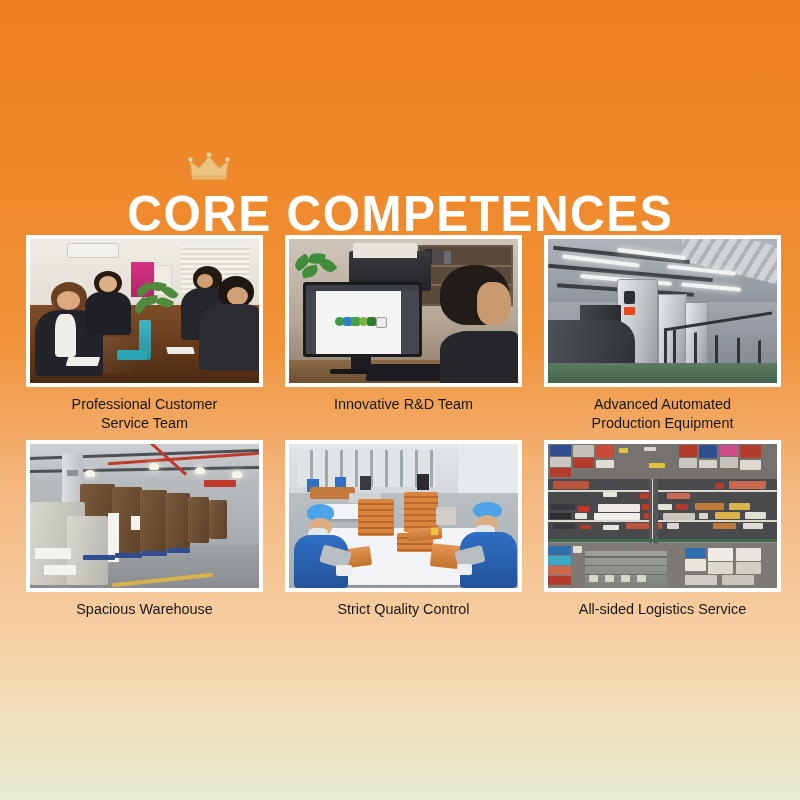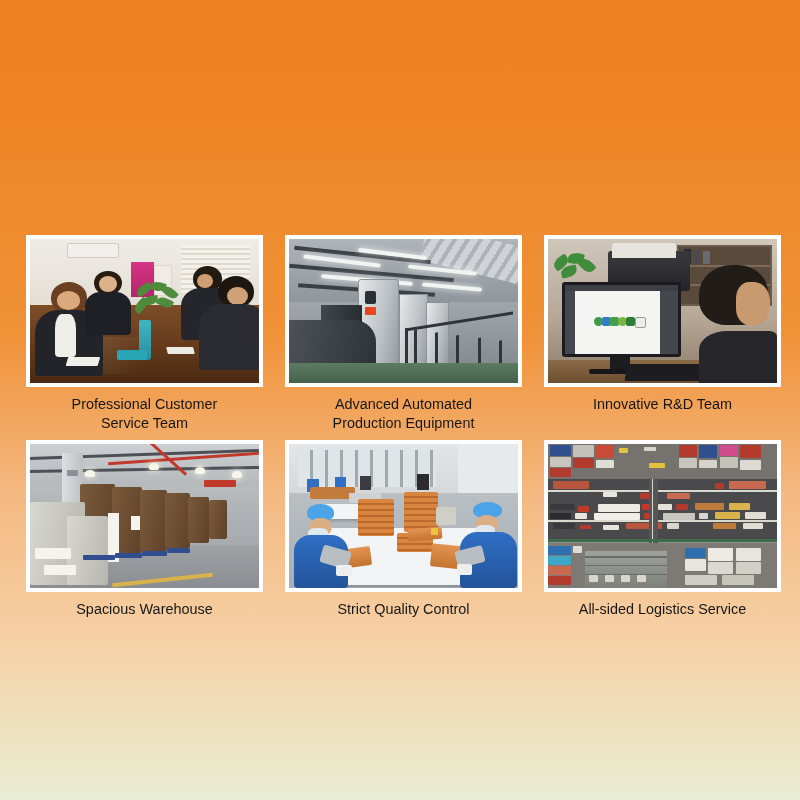--- a/index.html
+++ b/index.html
@@ -187,20 +187,30 @@
   .sc-log .truck { position:absolute; border-radius:1px; }
   .sc-log .grass { position:absolute; left:0; width:100%; background:#3f6b4a; height:3px; }
   .sc-log .bldg { position:absolute; background:linear-gradient(#9ea19c,#7d817c); }
   .sc-log .roofline { position:absolute; background:#6a6e69; height:1.5px; }
 </style>
 </head>
 <body>
 
 <div id="banner">
 
+  <div id="title-block">
+    <svg id="crown-icon" viewBox="0 0 42 30">
+      <path d="M4 26 L2 9 L11 16 L21 4 L31 16 L40 9 L38 26 Z" fill="#EEC483" stroke="#D9A85A" stroke-width="1.2" stroke-linejoin="round"></path>
+      <circle cx="2.5" cy="7.5" r="2.4" fill="#F3D3A0" stroke="#D9A85A" stroke-width="0.9"></circle>
+      <circle cx="21" cy="2.8" r="2.6" fill="#F3D3A0" stroke="#D9A85A" stroke-width="0.9"></circle>
+      <circle cx="39.5" cy="7.5" r="2.4" fill="#F3D3A0" stroke="#D9A85A" stroke-width="0.9"></circle>
+      <rect x="4" y="24" width="34" height="3.4" rx="1.4" fill="#E8B870" stroke="#D9A85A" stroke-width="0.8"></rect>
+    </svg>
+    <h1 id="page-title">CORE COMPETENCES</h1>
+  </div>
 
   <div id="cards-grid">
 
     <div class="card">
       <div class="photo-frame">
         <div class="photo sc-meet">
           <div class="wall"></div>
           <div class="ac"></div>
           <div class="blind"></div>
           <div class="poster"></div>
@@ -232,20 +242,66 @@
             <div class="leaf" style="left:0%;top:36%;transform:rotate(-46deg);"></div>
           </div>
           <div class="vase"></div>
           <div style="position:absolute;left:38%;bottom:16%;width:13%;height:7%;background:#29a5b4;border-radius:2px;"></div>
           <div style="position:absolute;left:16%;bottom:12%;width:14%;height:6%;background:#f1efe9;border-radius:1px;transform:skewX(-16deg);"></div>
           <div style="position:absolute;left:60%;bottom:20%;width:12%;height:5%;background:#eceae4;border-radius:1px;transform:skewX(14deg);"></div>
         </div>
       </div>
       <div class="caption">Professional Customer
 Service Team</div>
+    </div>
+
+    <div class="card">
+      <div class="photo-frame">
+        <div class="photo sc-rd">
+          <div class="shelf">
+            <div class="shelfline" style="top:32%;"></div>
+            <div class="shelfline" style="top:64%;"></div>
+            <div class="book" style="left:6%;height:26%;top:4%;"></div>
+            <div class="book" style="left:16%;height:24%;top:6%;background:#4a4a50;"></div>
+            <div class="book" style="left:26%;height:22%;top:8%;background:#6a6a72;"></div>
+            <div class="book" style="left:50%;height:24%;top:38%;"></div>
+            <div class="book" style="left:60%;height:22%;top:40%;background:#5c5c64;"></div>
+          </div>
+          <div class="printer"></div>
+          <div class="printertop"></div>
+          <div class="greenplant">
+            <div class="gl" style="left:0%;top:10%;transform:rotate(-34deg);"></div>
+            <div class="gl" style="left:34%;top:0%;transform:rotate(10deg);"></div>
+            <div class="gl" style="left:58%;top:22%;transform:rotate(46deg);"></div>
+            <div class="gl" style="left:18%;top:40%;transform:rotate(-12deg);"></div>
+          </div>
+          <div class="desk"></div>
+          <div class="monitor">
+            <div class="screen">
+              <div class="appbar"></div>
+              <div class="tools"></div>
+              <div class="rpanel"></div>
+              <div class="canvas"></div>
+              <div class="ic" style="left:26%;background:#3f9a4a;border-radius:50%;"></div>
+              <div class="ic" style="left:33%;background:#2f7fc4;"></div>
+              <div class="ic" style="left:40%;background:#43a047;"></div>
+              <div class="ic" style="left:47%;background:#7cb342;border-radius:50%;"></div>
+              <div class="ic" style="left:54%;background:#2e7d32;"></div>
+              <div class="ic" style="left:62%;background:#ededea;border:1px solid #9a9a96;"></div>
+            </div>
+          </div>
+          <div class="stand"></div>
+          <div class="base"></div>
+          <div class="kbd"></div>
+          <div class="manhead"></div>
+          <div class="manface"></div>
+          <div class="manbody"></div>
+        </div>
+      </div>
+      <div class="caption">Innovative R&amp;D Team</div>
     </div>
 
     <div class="card">
       <div class="photo-frame">
         <div class="photo sc-press">
           <div class="ceil"></div>
           <div class="duct"></div>
           <div class="beam" style="left:2%;top:10%;width:60%;transform:rotate(6deg);"></div>
           <div class="beam" style="left:0%;top:22%;width:72%;transform:rotate(5deg);"></div>
           <div class="beam" style="left:4%;top:34%;width:60%;transform:rotate(4deg);"></div>
@@ -270,66 +326,20 @@
           </div>
           <div class="floor"></div>
         </div>
       </div>
       <div class="caption">Advanced Automated
 Production Equipment</div>
     </div>
 
     <div class="card">
       <div class="photo-frame">
-        <div class="photo sc-rd">
-          <div class="shelf">
-            <div class="shelfline" style="top:32%;"></div>
-            <div class="shelfline" style="top:64%;"></div>
-            <div class="book" style="left:6%;height:26%;top:4%;"></div>
-            <div class="book" style="left:16%;height:24%;top:6%;background:#4a4a50;"></div>
-            <div class="book" style="left:26%;height:22%;top:8%;background:#6a6a72;"></div>
-            <div class="book" style="left:50%;height:24%;top:38%;"></div>
-            <div class="book" style="left:60%;height:22%;top:40%;background:#5c5c64;"></div>
-          </div>
-          <div class="printer"></div>
-          <div class="printertop"></div>
-          <div class="greenplant">
-            <div class="gl" style="left:0%;top:10%;transform:rotate(-34deg);"></div>
-            <div class="gl" style="left:34%;top:0%;transform:rotate(10deg);"></div>
-            <div class="gl" style="left:58%;top:22%;transform:rotate(46deg);"></div>
-            <div class="gl" style="left:18%;top:40%;transform:rotate(-12deg);"></div>
-          </div>
-          <div class="desk"></div>
-          <div class="monitor">
-            <div class="screen">
-              <div class="appbar"></div>
-              <div class="tools"></div>
-              <div class="rpanel"></div>
-              <div class="canvas"></div>
-              <div class="ic" style="left:26%;background:#3f9a4a;border-radius:50%;"></div>
-              <div class="ic" style="left:33%;background:#2f7fc4;"></div>
-              <div class="ic" style="left:40%;background:#43a047;"></div>
-              <div class="ic" style="left:47%;background:#7cb342;border-radius:50%;"></div>
-              <div class="ic" style="left:54%;background:#2e7d32;"></div>
-              <div class="ic" style="left:62%;background:#ededea;border:1px solid #9a9a96;"></div>
-            </div>
-          </div>
-          <div class="stand"></div>
-          <div class="base"></div>
-          <div class="kbd"></div>
-          <div class="manhead"></div>
-          <div class="manface"></div>
-          <div class="manbody"></div>
-        </div>
-      </div>
-      <div class="caption">Innovative R&amp;D Team</div>
-    </div>
-
-    <div class="card">
-      <div class="photo-frame">
         <div class="photo sc-wh">
           <div class="ceil"></div>
           <div class="ibeam" style="left:0;top:6%;width:100%;transform:rotate(-2deg);"></div>
           <div class="ibeam" style="left:0;top:17%;width:100%;transform:rotate(-1deg);"></div>
           <div class="pipe" style="left:34%;top:9%;width:66%;transform:rotate(-4deg);"></div>
           <div class="pipe" style="left:42%;top:4%;width:30%;transform:rotate(42deg);"></div>
           <div class="lamp" style="left:52%;top:13%;"></div>
           <div class="lamp" style="left:72%;top:16%;"></div>
           <div class="lamp" style="left:88%;top:19%;"></div>
           <div class="lamp" style="left:24%;top:18%;"></div>

